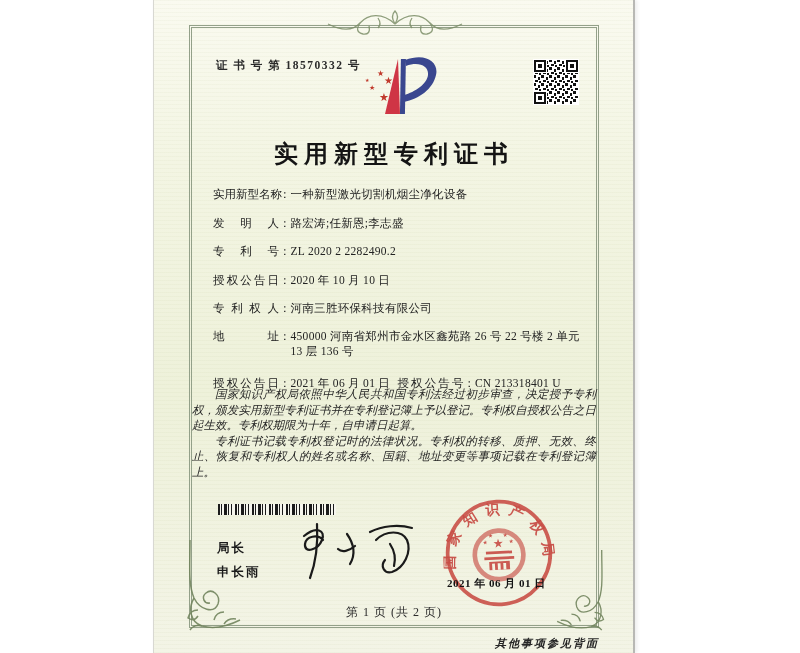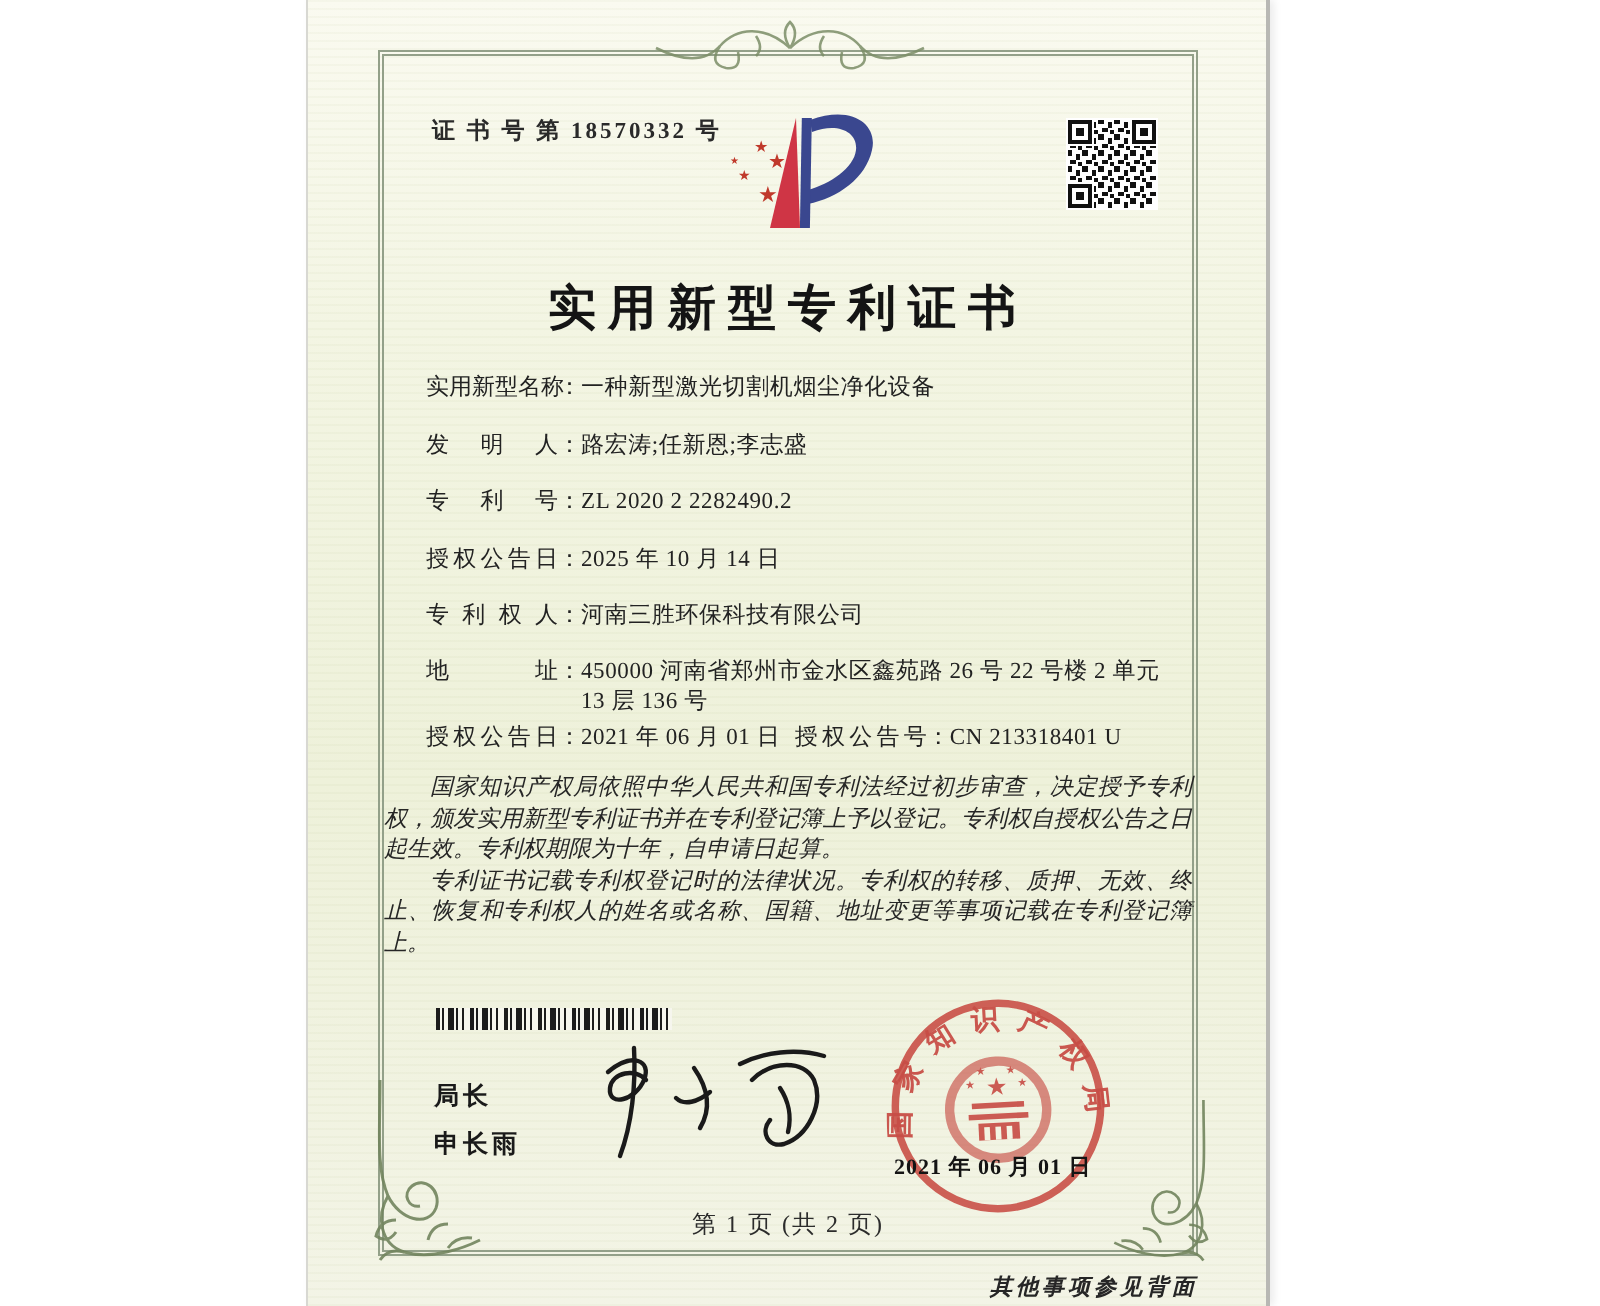--- a/index.html
+++ b/index.html
@@ -29,21 +29,21 @@
   }
   .logo{position:absolute;left:203px;top:54px;width:82px;height:66px;}
   .qr{position:absolute;left:379px;top:59px;width:46px;height:46px;}
   .title{
     position:absolute;left:35px;top:138px;width:410px;
     text-align:center;font-size:24px;font-weight:bold;letter-spacing:6px;
     color:#141414;
   }
   .fields{position:absolute;left:59px;top:186px;width:385px;font-size:11.5px;}
   .row{line-height:16px;margin-bottom:12.5px;white-space:nowrap;font-weight:400;color:#222;}
-  .row.addr{margin-bottom:2px;line-height:15px;white-space:normal;}
+  .row.addr{margin-bottom:16px;line-height:15px;white-space:normal;}
   .flabel{display:inline-block;width:66px;text-align:justify;text-align-last:justify;vertical-align:top;}
   .colon{display:inline-block;vertical-align:top;}
   .fvalue{letter-spacing:0.3px;}
   .row.addr .fvalue{display:inline-block;width:300px;vertical-align:top;}
   .fvalue.inlinew{display:inline-block;width:104px;vertical-align:top;}
   .paras{
     position:absolute;left:38px;top:387px;width:404px;
     font-size:11.5px;line-height:15.5px;font-style:italic;color:#262626;
     text-align:justify;
   }
@@ -153,21 +153,21 @@
     <div class="row">
       <span class="flabel">实用新型名称</span><span class="colon">：</span><span class="fvalue">一种新型激光切割机烟尘净化设备</span>
     </div>
     <div class="row">
       <span class="flabel">发明人</span><span class="colon">：</span><span class="fvalue">路宏涛;任新恩;李志盛</span>
     </div>
     <div class="row">
       <span class="flabel">专利号</span><span class="colon">：</span><span class="fvalue">ZL 2020 2 2282490.2</span>
     </div>
     <div class="row">
-      <span class="flabel">授权公告日</span><span class="colon">：</span><span class="fvalue">2025 年 10 月 14 日</span>
+      <span class="flabel">授权公告日</span><span class="colon">：</span><span class="fvalue">2020 年 10 月 10 日</span>
     </div>
     <div class="row">
       <span class="flabel">专利权人</span><span class="colon">：</span><span class="fvalue">河南三胜环保科技有限公司</span>
     </div>
     <div class="row addr">
       <span class="flabel">地址</span><span class="colon">：</span><span class="fvalue">450000 河南省郑州市金水区鑫苑路 26 号 22 号楼 2 单元 13 层 136 号</span>
     </div>
     <div class="row">
       <span class="flabel">授权公告日</span><span class="colon">：</span><span class="fvalue inlinew">2021 年 06 月 01 日</span>
       <span class="flabel">授权公告号</span><span class="colon">：</span><span class="fvalue">CN 213318401 U</span>

